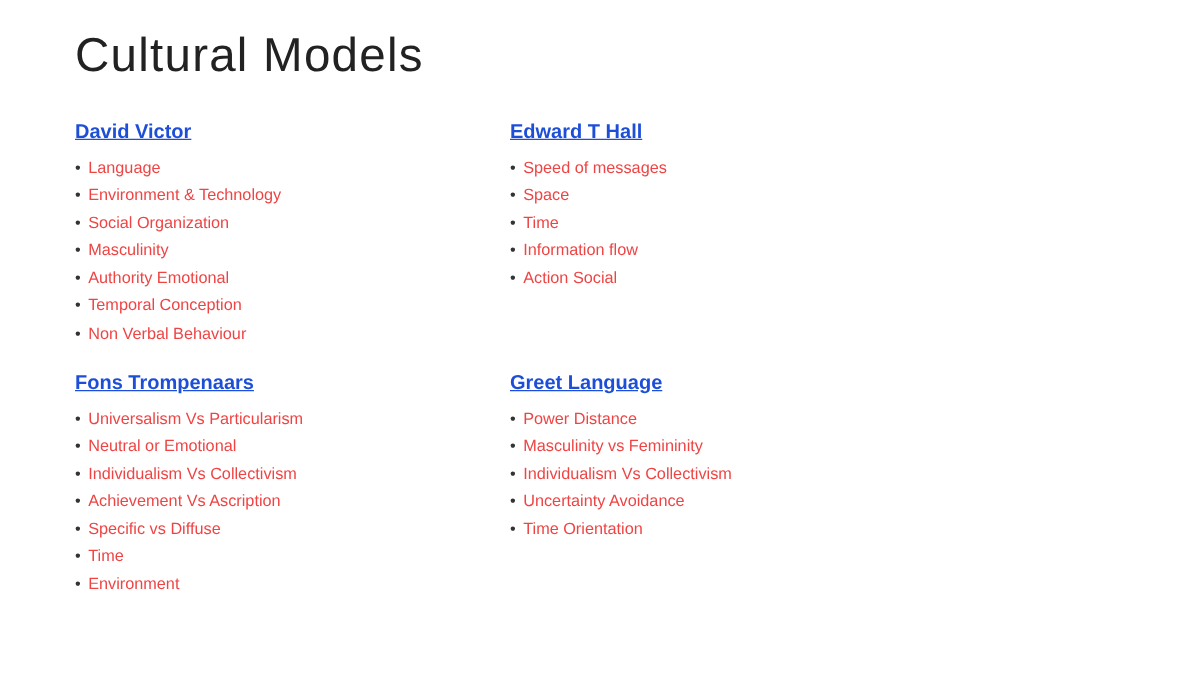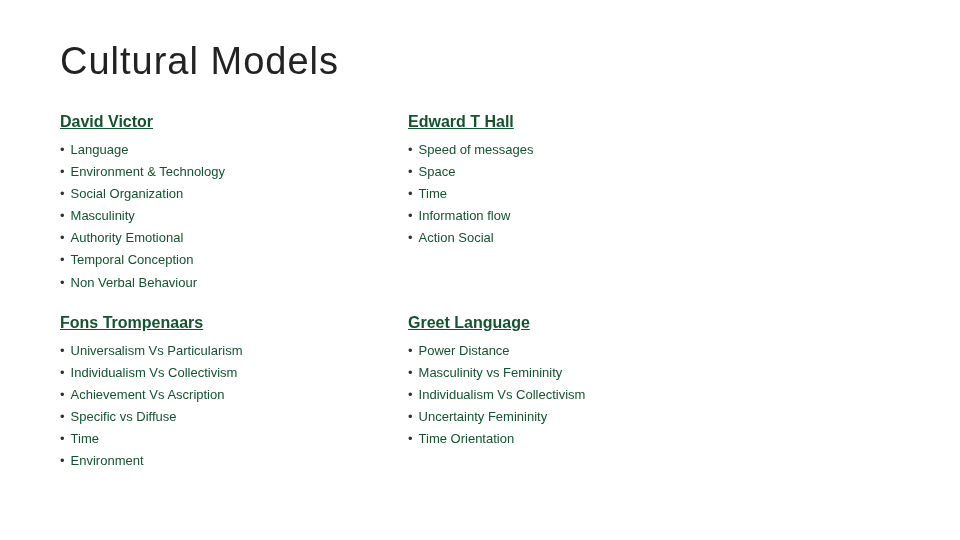--- a/index.html
+++ b/index.html
@@ -12,54 +12,54 @@
       width: 960px;
       height: 540px;
       background: #ffffff;
       font-family: Arial, sans-serif;
       overflow: hidden;
     }
 
     .page {
       width: 776px;
       height: 540px;
-      padding: 40px 60px 30px 60px;
+      padding: 24px 60px 30px 60px;
     }
 
     .main-title {
       font-size: 38px;
       font-weight: 300;
       color: #222;
       margin-bottom: 30px;
       letter-spacing: 1px;
     }
 
     .content-grid {
       display: grid;
       grid-template-columns: 1fr 1fr;
       grid-template-rows: auto auto;
       gap: 20px 40px;
     }
 
     .section-title {
       font-size: 16px;
       font-weight: bold;
-      color: #14532d;
+      color: #1d4ed8;
       text-decoration: underline;
       margin-bottom: 8px;
     }
 
     .section ul {
       list-style: none;
       padding: 0;
     }
 
     .section ul li {
       font-size: 13px;
-      color: #14532d;
+      color: #ef4444;
       line-height: 1.7;
       display: flex;
       align-items: flex-start;
       gap: 6px;
     }
 
     .section ul li::before {
       content: "•";
       font-size: 13px;
       color: #333;
@@ -92,31 +92,32 @@
           <li>Space</li>
           <li>Time</li>
           <li>Information flow</li>
           <li>Action Social</li>
         </ul>
       </div>
       <div class="section">
         <div class="section-title">Fons Trompenaars</div>
         <ul>
           <li>Universalism Vs Particularism</li>
+          <li>Neutral or Emotional</li>
           <li>Individualism Vs Collectivism</li>
           <li>Achievement Vs Ascription</li>
           <li>Specific vs Diffuse</li>
           <li>Time</li>
           <li>Environment</li>
         </ul>
       </div>
       <div class="section">
         <div class="section-title">Greet Language</div>
         <ul>
           <li>Power Distance</li>
           <li>Masculinity vs Femininity</li>
           <li>Individualism Vs Collectivism</li>
-          <li>Uncertainty Femininity</li>
+          <li>Uncertainty Avoidance</li>
           <li>Time Orientation</li>
         </ul>
       </div>
     </div>
 </div>
 
 </body></html>

